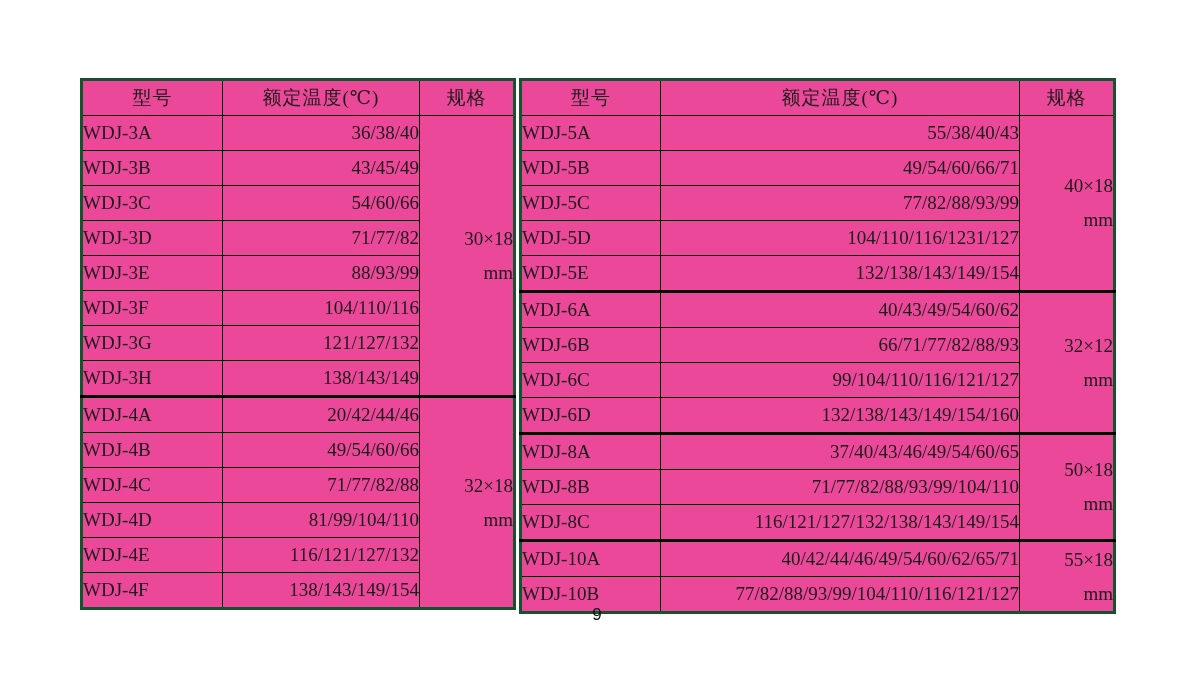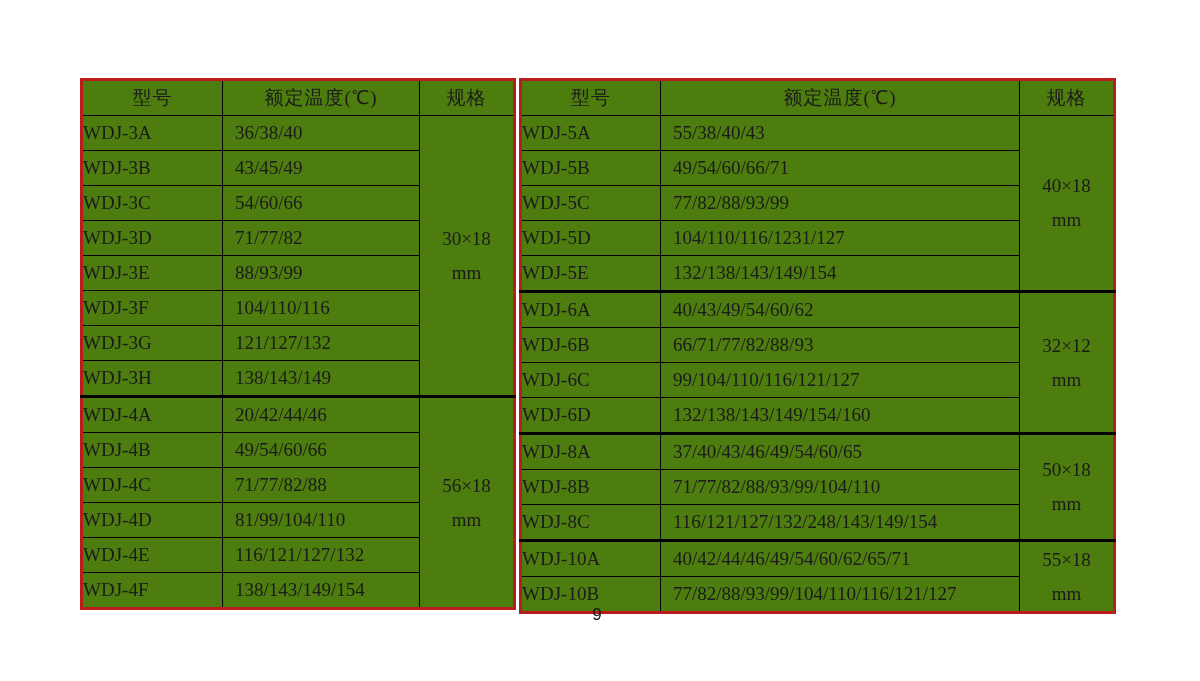--- a/index.html
+++ b/index.html
@@ -20,23 +20,22 @@
     position: absolute;
     left: 80px;
     top: 78px;
     display: flex;
     align-items: flex-start;
     gap: 3px;
   }
   table.spec-table {
     border-collapse: collapse;
     table-layout: fixed;
-    border: 3px solid #b91c1c;
-    background: #4d7c0f;
-    font-family: Liberation Serif, serif;
+    border: 3px solid #14532d;
+    background: #ec4899;
   }
   table.spec-table.left  { width: 433px; }
   table.spec-table.right { width: 594px; }
   table.spec-table.left  col.c-model { width: 141px; }
   table.spec-table.left  col.c-temp  { width: 197px; }
   table.spec-table.left  col.c-spec  { width: 95px;  }
   table.spec-table.right col.c-model { width: 140px; }
   table.spec-table.right col.c-temp  { width: 359px; }
   table.spec-table.right col.c-spec  { width: 95px;  }
   .spec-table th, .spec-table td {
@@ -45,22 +44,22 @@
     padding: 0;
     font-size: 19px;
     font-weight: normal;
     color: #1b1b1b;
     white-space: nowrap;
     overflow: hidden;
     vertical-align: middle;
   }
   .spec-table th { text-align: center; letter-spacing: 1px; }
   .spec-table td.model-cell { text-align: left; }
-  .spec-table td.temp-cell  { text-align: left; padding-left: 12px; }
-  .spec-table td.spec-cell  { text-align: center; }
+  .spec-table td.temp-cell  { text-align: right; padding-left: 12px; }
+  .spec-table td.spec-cell  { text-align: right; }
   .spec-table tr.section-start td { border-top: 3px solid #000; }
   .spec-cell .spec-line { line-height: 34px; }
   .page-number {
     position: absolute;
     left: 0;
     right: 6px;
     top: 605px;
     text-align: center;
     font-family: "Liberation Sans", "DejaVu Sans", sans-serif;
     font-size: 17px;
@@ -119,21 +118,21 @@
             <td class="temp-cell">121/127/132</td>
           </tr>
           <tr>
             <td class="model-cell">WDJ-3H</td>
             <td class="temp-cell">138/143/149</td>
           </tr>
           <tr class="section-start">
             <td class="model-cell">WDJ-4A</td>
             <td class="temp-cell">20/42/44/46</td>
             <td class="spec-cell" rowspan="6">
-              <div class="spec-line">56×18</div>
+              <div class="spec-line">32×18</div>
               <div class="spec-line">mm</div>
             </td>
           </tr>
           <tr>
             <td class="model-cell">WDJ-4B</td>
             <td class="temp-cell">49/54/60/66</td>
           </tr>
           <tr>
             <td class="model-cell">WDJ-4C</td>
             <td class="temp-cell">71/77/82/88</td>
@@ -217,21 +216,21 @@
               <div class="spec-line">50×18</div>
               <div class="spec-line">mm</div>
             </td>
           </tr>
           <tr>
             <td class="model-cell">WDJ-8B</td>
             <td class="temp-cell">71/77/82/88/93/99/104/110</td>
           </tr>
           <tr>
             <td class="model-cell">WDJ-8C</td>
-            <td class="temp-cell">116/121/127/132/248/143/149/154</td>
+            <td class="temp-cell">116/121/127/132/138/143/149/154</td>
           </tr>
           <tr class="section-start">
             <td class="model-cell">WDJ-10A</td>
             <td class="temp-cell">40/42/44/46/49/54/60/62/65/71</td>
             <td class="spec-cell" rowspan="2">
               <div class="spec-line">55×18</div>
               <div class="spec-line">mm</div>
             </td>
           </tr>
           <tr>

